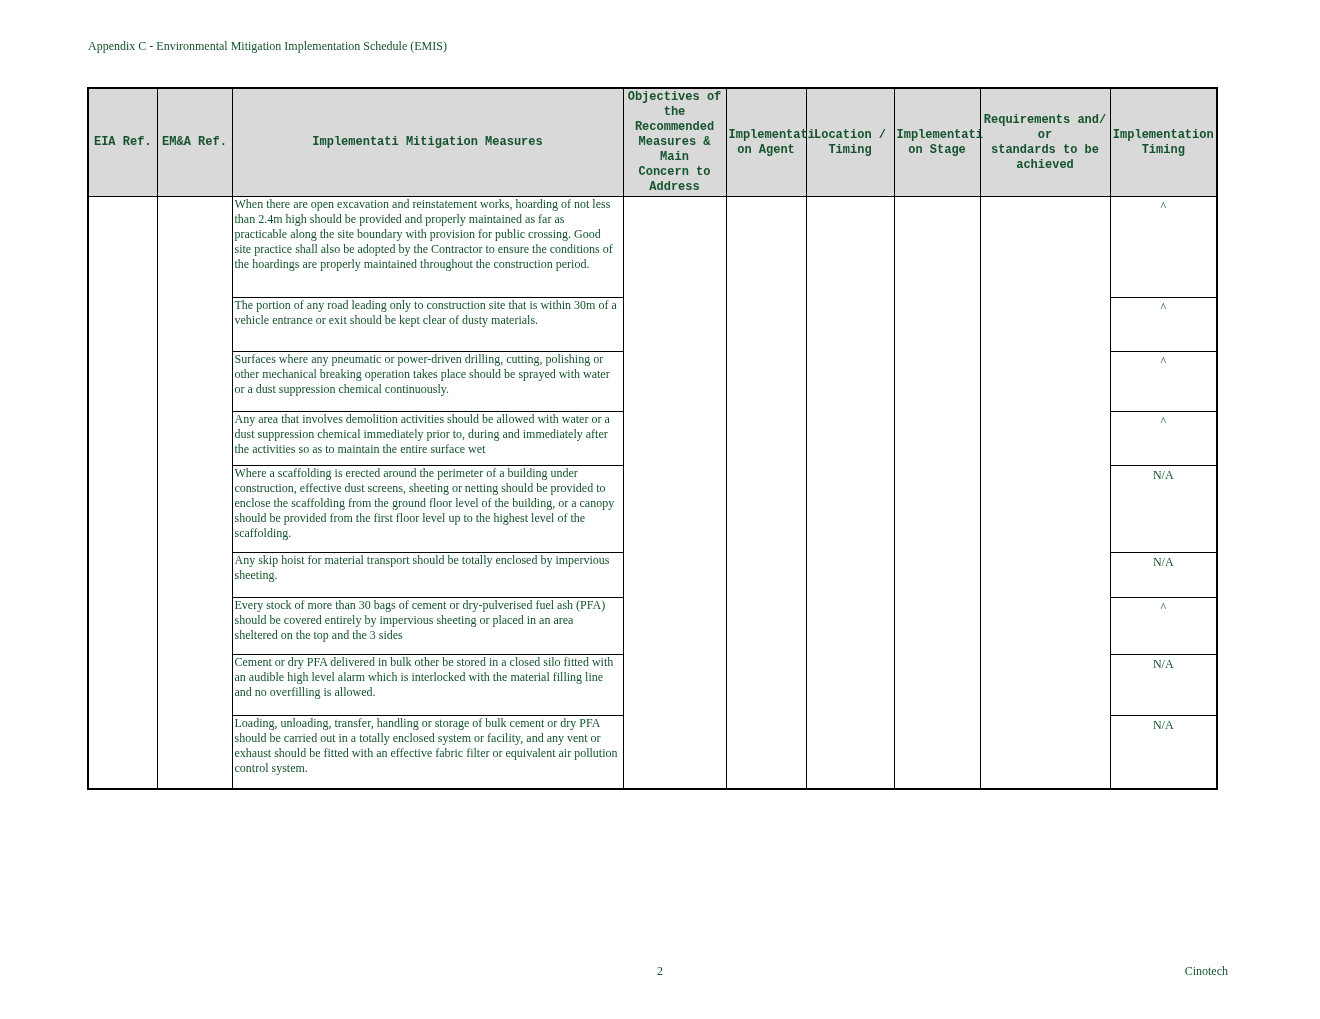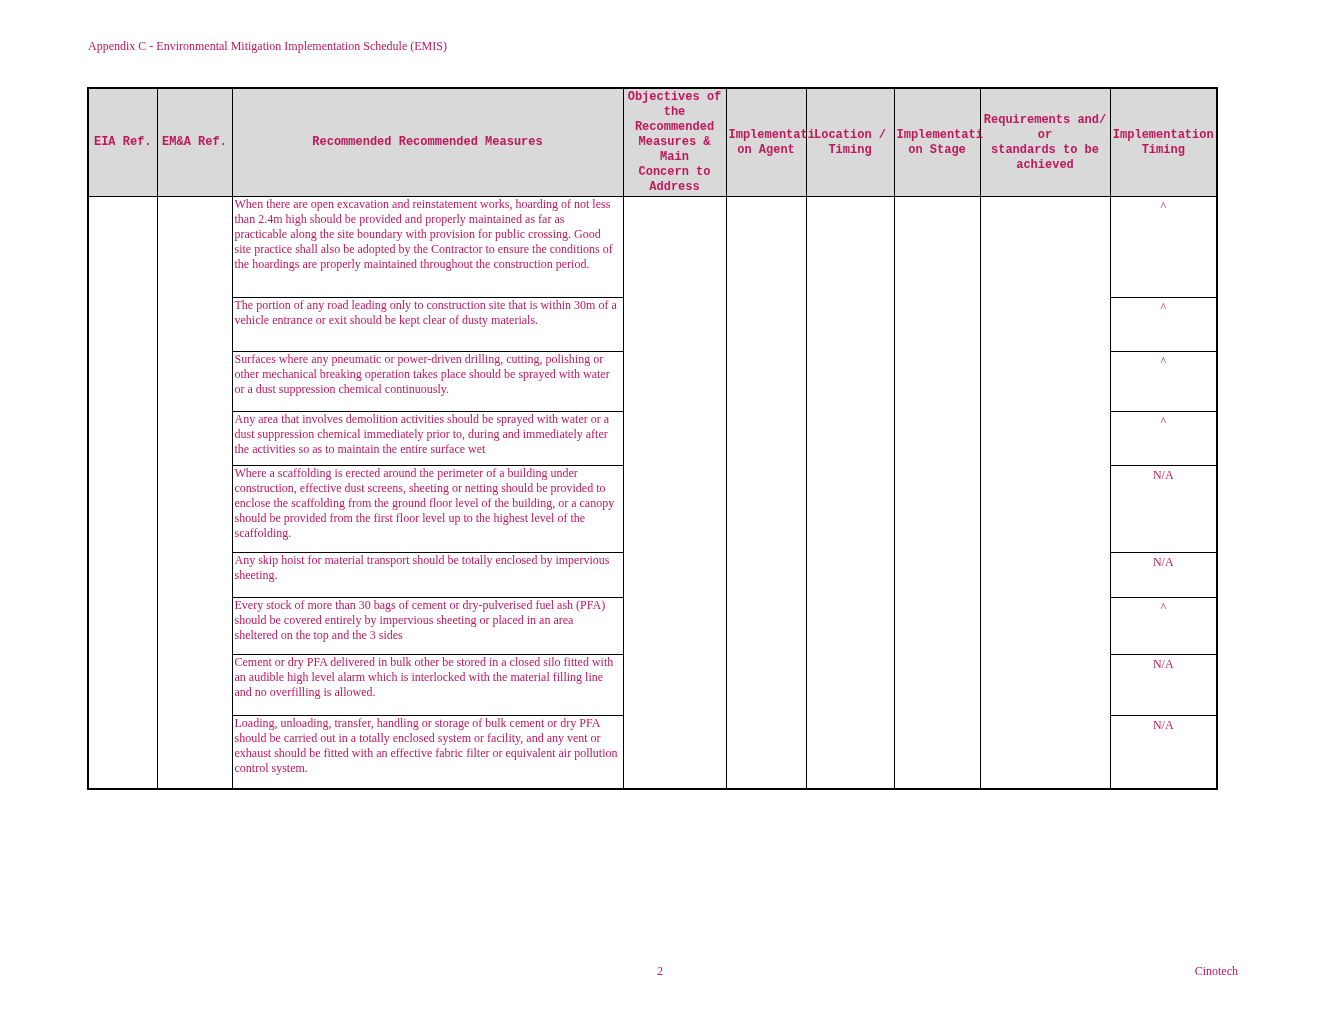--- a/index.html
+++ b/index.html
@@ -1,21 +1,21 @@
 <!DOCTYPE html>
 <html style="--header-bg: #d9d9d9; --border: #000000; --text: #000000;"><head>
 <meta charset="utf-8">
 <style>
   html, body { margin: 0; padding: 0; background: #ffffff; }
   .page {
     position: relative;
     width: 1320px;
     height: 1019px;
     background: #ffffff;
-    color: #be185d;
+    color: #14532d;
     font-family: "Liberation Serif", "DejaVu Serif", serif;
     overflow: hidden;
   }
   .doc-title {
     position: absolute;
     left: 88px;
     top: 39px;
     font-size: 12px;
     line-height: 15px;
     white-space: nowrap;
@@ -64,21 +64,21 @@
     position: absolute;
     top: 964px;
     left: 0;
     width: 100%;
     text-align: center;
     font-size: 12px;
   }
   .footer-brand {
     position: absolute;
     top: 964px;
-    right: 82px;
+    right: 92px;
     font-size: 12px;
   }
 </style>
 </head>
 <body>
 
 <div class="page">
 
   <div class="doc-title">Appendix C - Environmental Mitigation Implementation Schedule (EMIS)</div>
 
@@ -91,21 +91,21 @@
       <col style="width:80px">
       <col style="width:88px">
       <col style="width:86px">
       <col style="width:130px">
       <col style="width:107px">
     </colgroup>
     <thead>
       <tr style="height:77px">
         <th>EIA Ref.</th>
         <th>EM&amp;A Ref.</th>
-        <th>Recommended Recommended Measures</th>
+        <th>Implementati Mitigation Measures</th>
         <th>Objectives of the
 Recommended
 Measures &amp; Main
 Concern to
 Address</th>
         <th>Implementati
 on Agent</th>
         <th>Location /
 Timing</th>
         <th>Implementati
@@ -131,21 +131,21 @@
       </tr>
       <tr style="height:54px">
         <td class="measure-cell">The portion of any road leading only to construction site that is within 30m of a vehicle entrance or exit should be kept clear of dusty materials.</td>
         <td class="status-cell">^</td>
       </tr>
       <tr style="height:60px">
         <td class="measure-cell">Surfaces where any pneumatic or power-driven drilling, cutting, polishing or other mechanical breaking operation takes place should be sprayed with water or a dust suppression chemical continuously.</td>
         <td class="status-cell">^</td>
       </tr>
       <tr style="height:54px">
-        <td class="measure-cell">Any area that involves demolition activities should be sprayed with water or a dust suppression chemical immediately prior to, during and immediately after the activities so as to maintain the entire surface wet</td>
+        <td class="measure-cell">Any area that involves demolition activities should be allowed with water or a dust suppression chemical immediately prior to, during and immediately after the activities so as to maintain the entire surface wet</td>
         <td class="status-cell">^</td>
       </tr>
       <tr style="height:87px">
         <td class="measure-cell">Where a scaffolding is erected around the perimeter of a building under construction, effective dust screens, sheeting or netting should be provided to enclose the scaffolding from the ground floor level of the building, or a canopy should be provided from the first floor level up to the highest level of the scaffolding.</td>
         <td class="status-cell">N/A</td>
       </tr>
       <tr style="height:45px">
         <td class="measure-cell">Any skip hoist for material transport should be totally enclosed by impervious sheeting.</td>
         <td class="status-cell">N/A</td>
       </tr>

